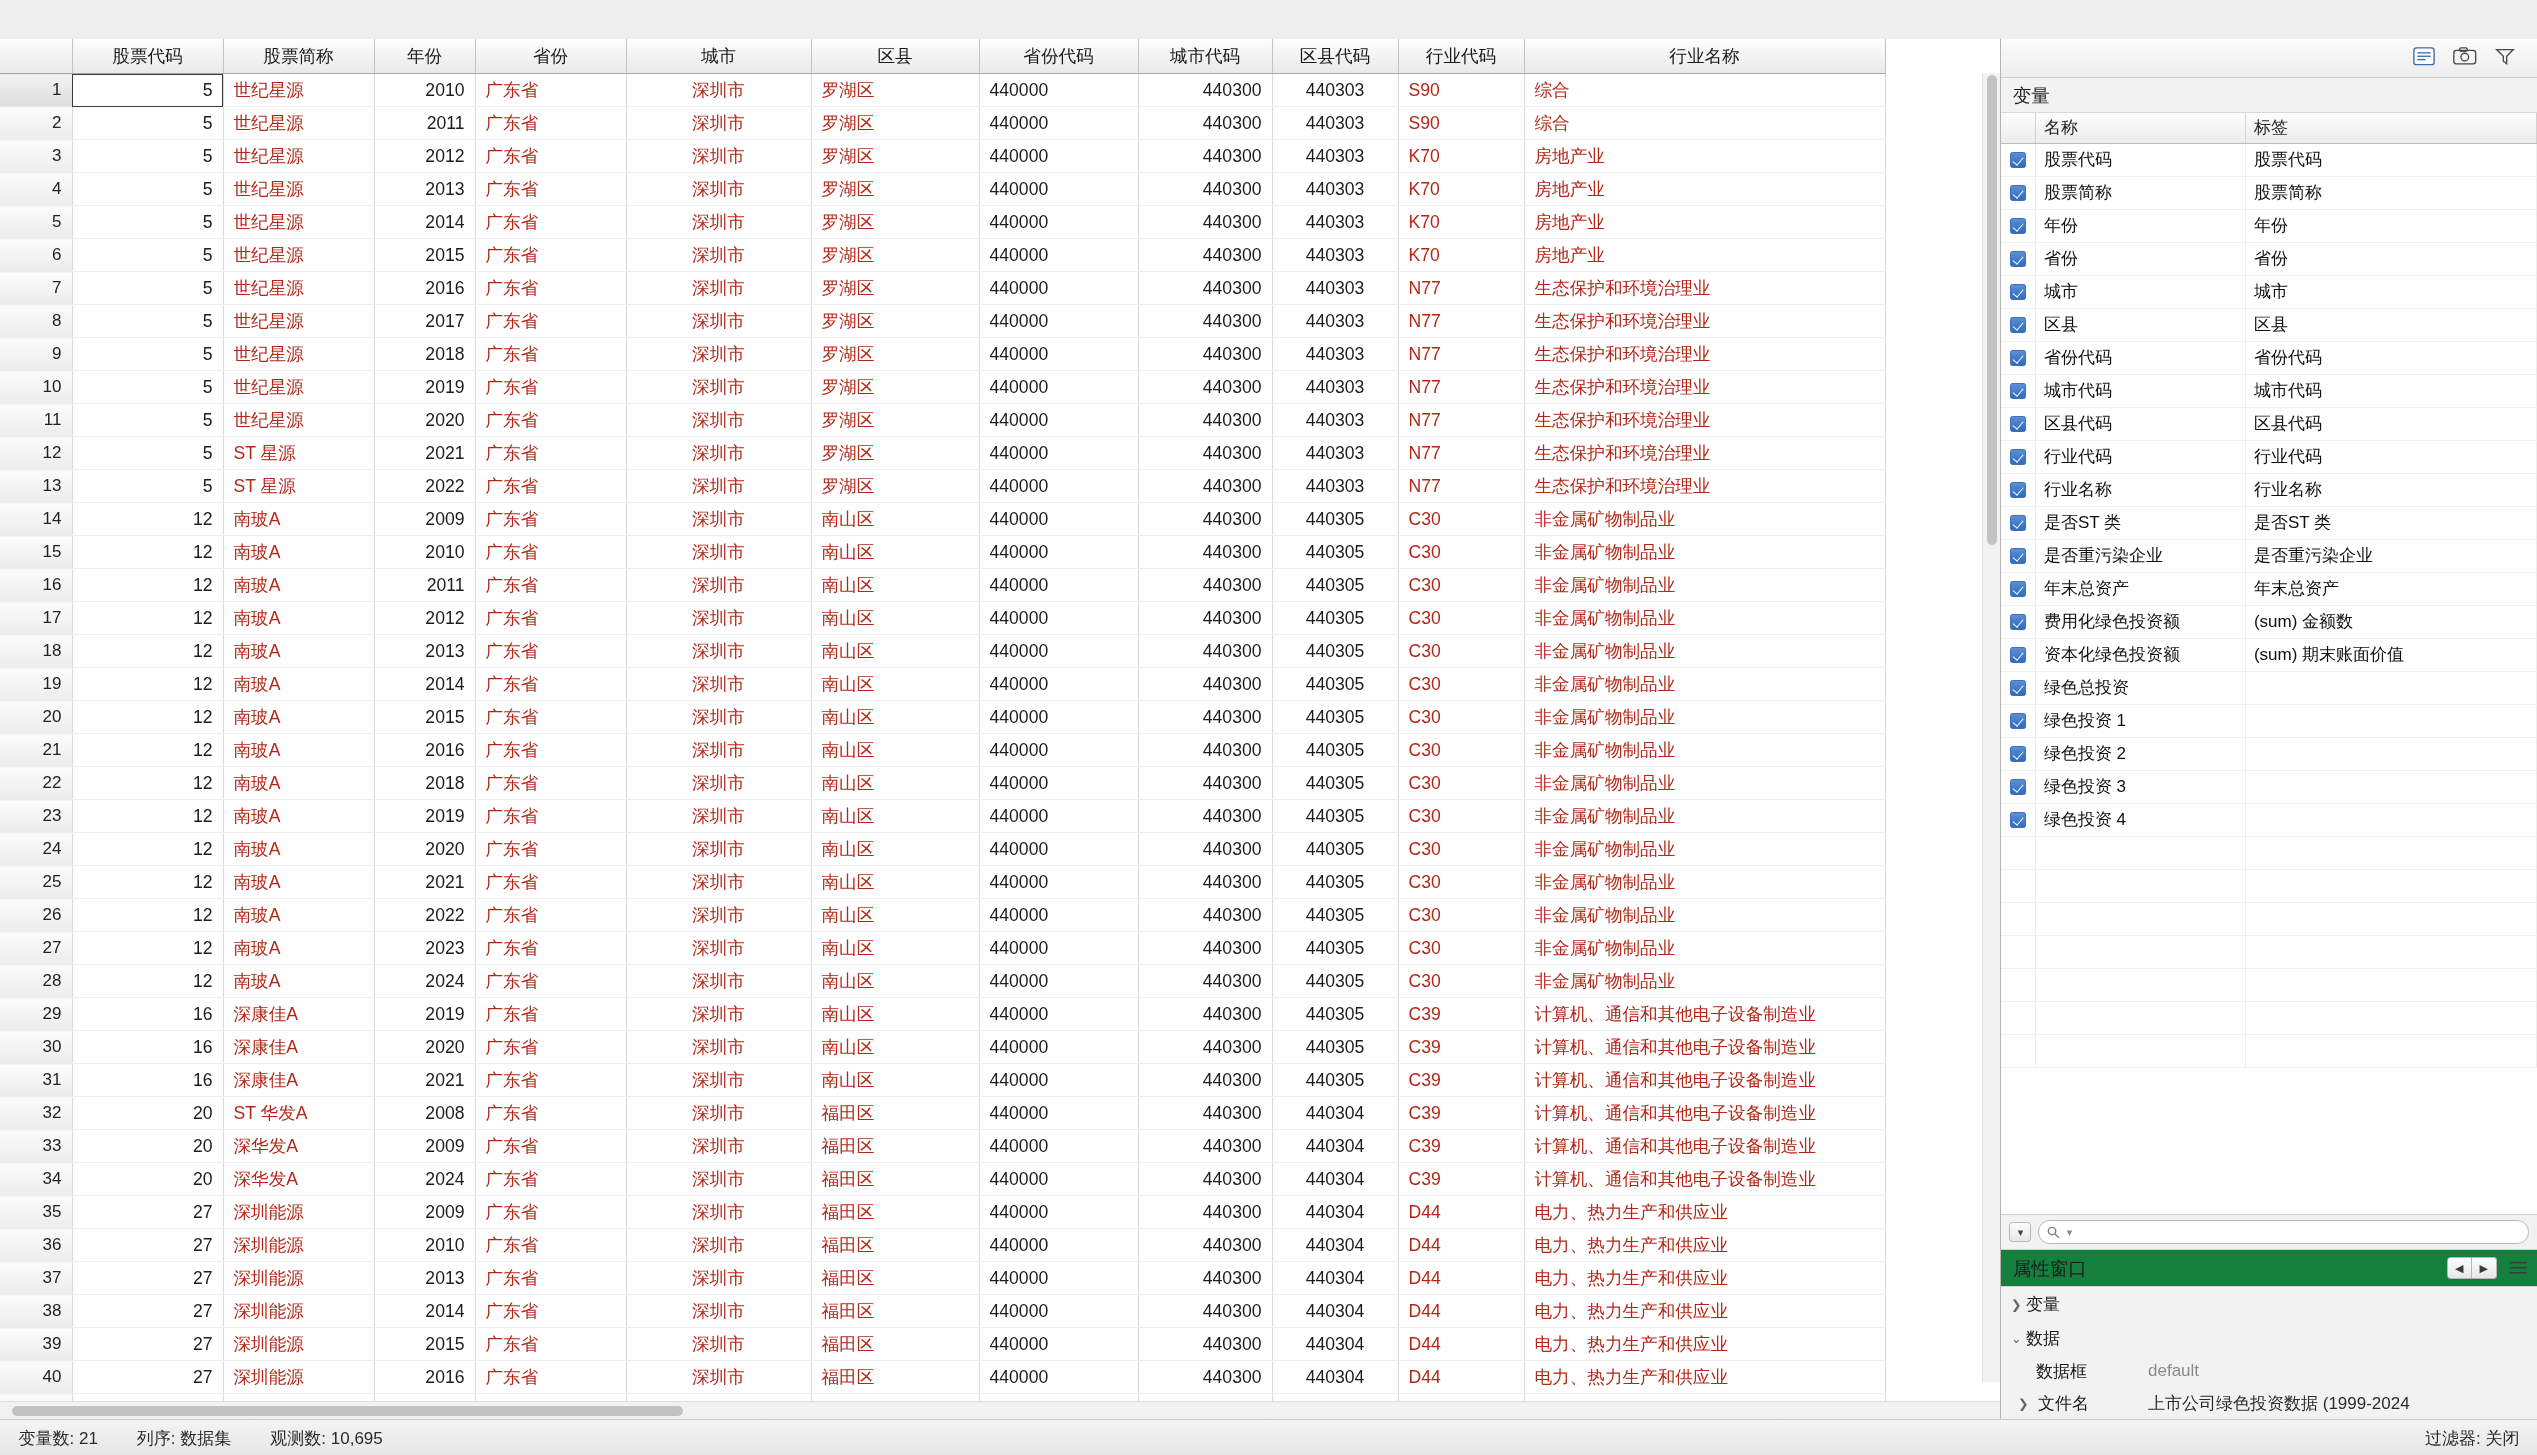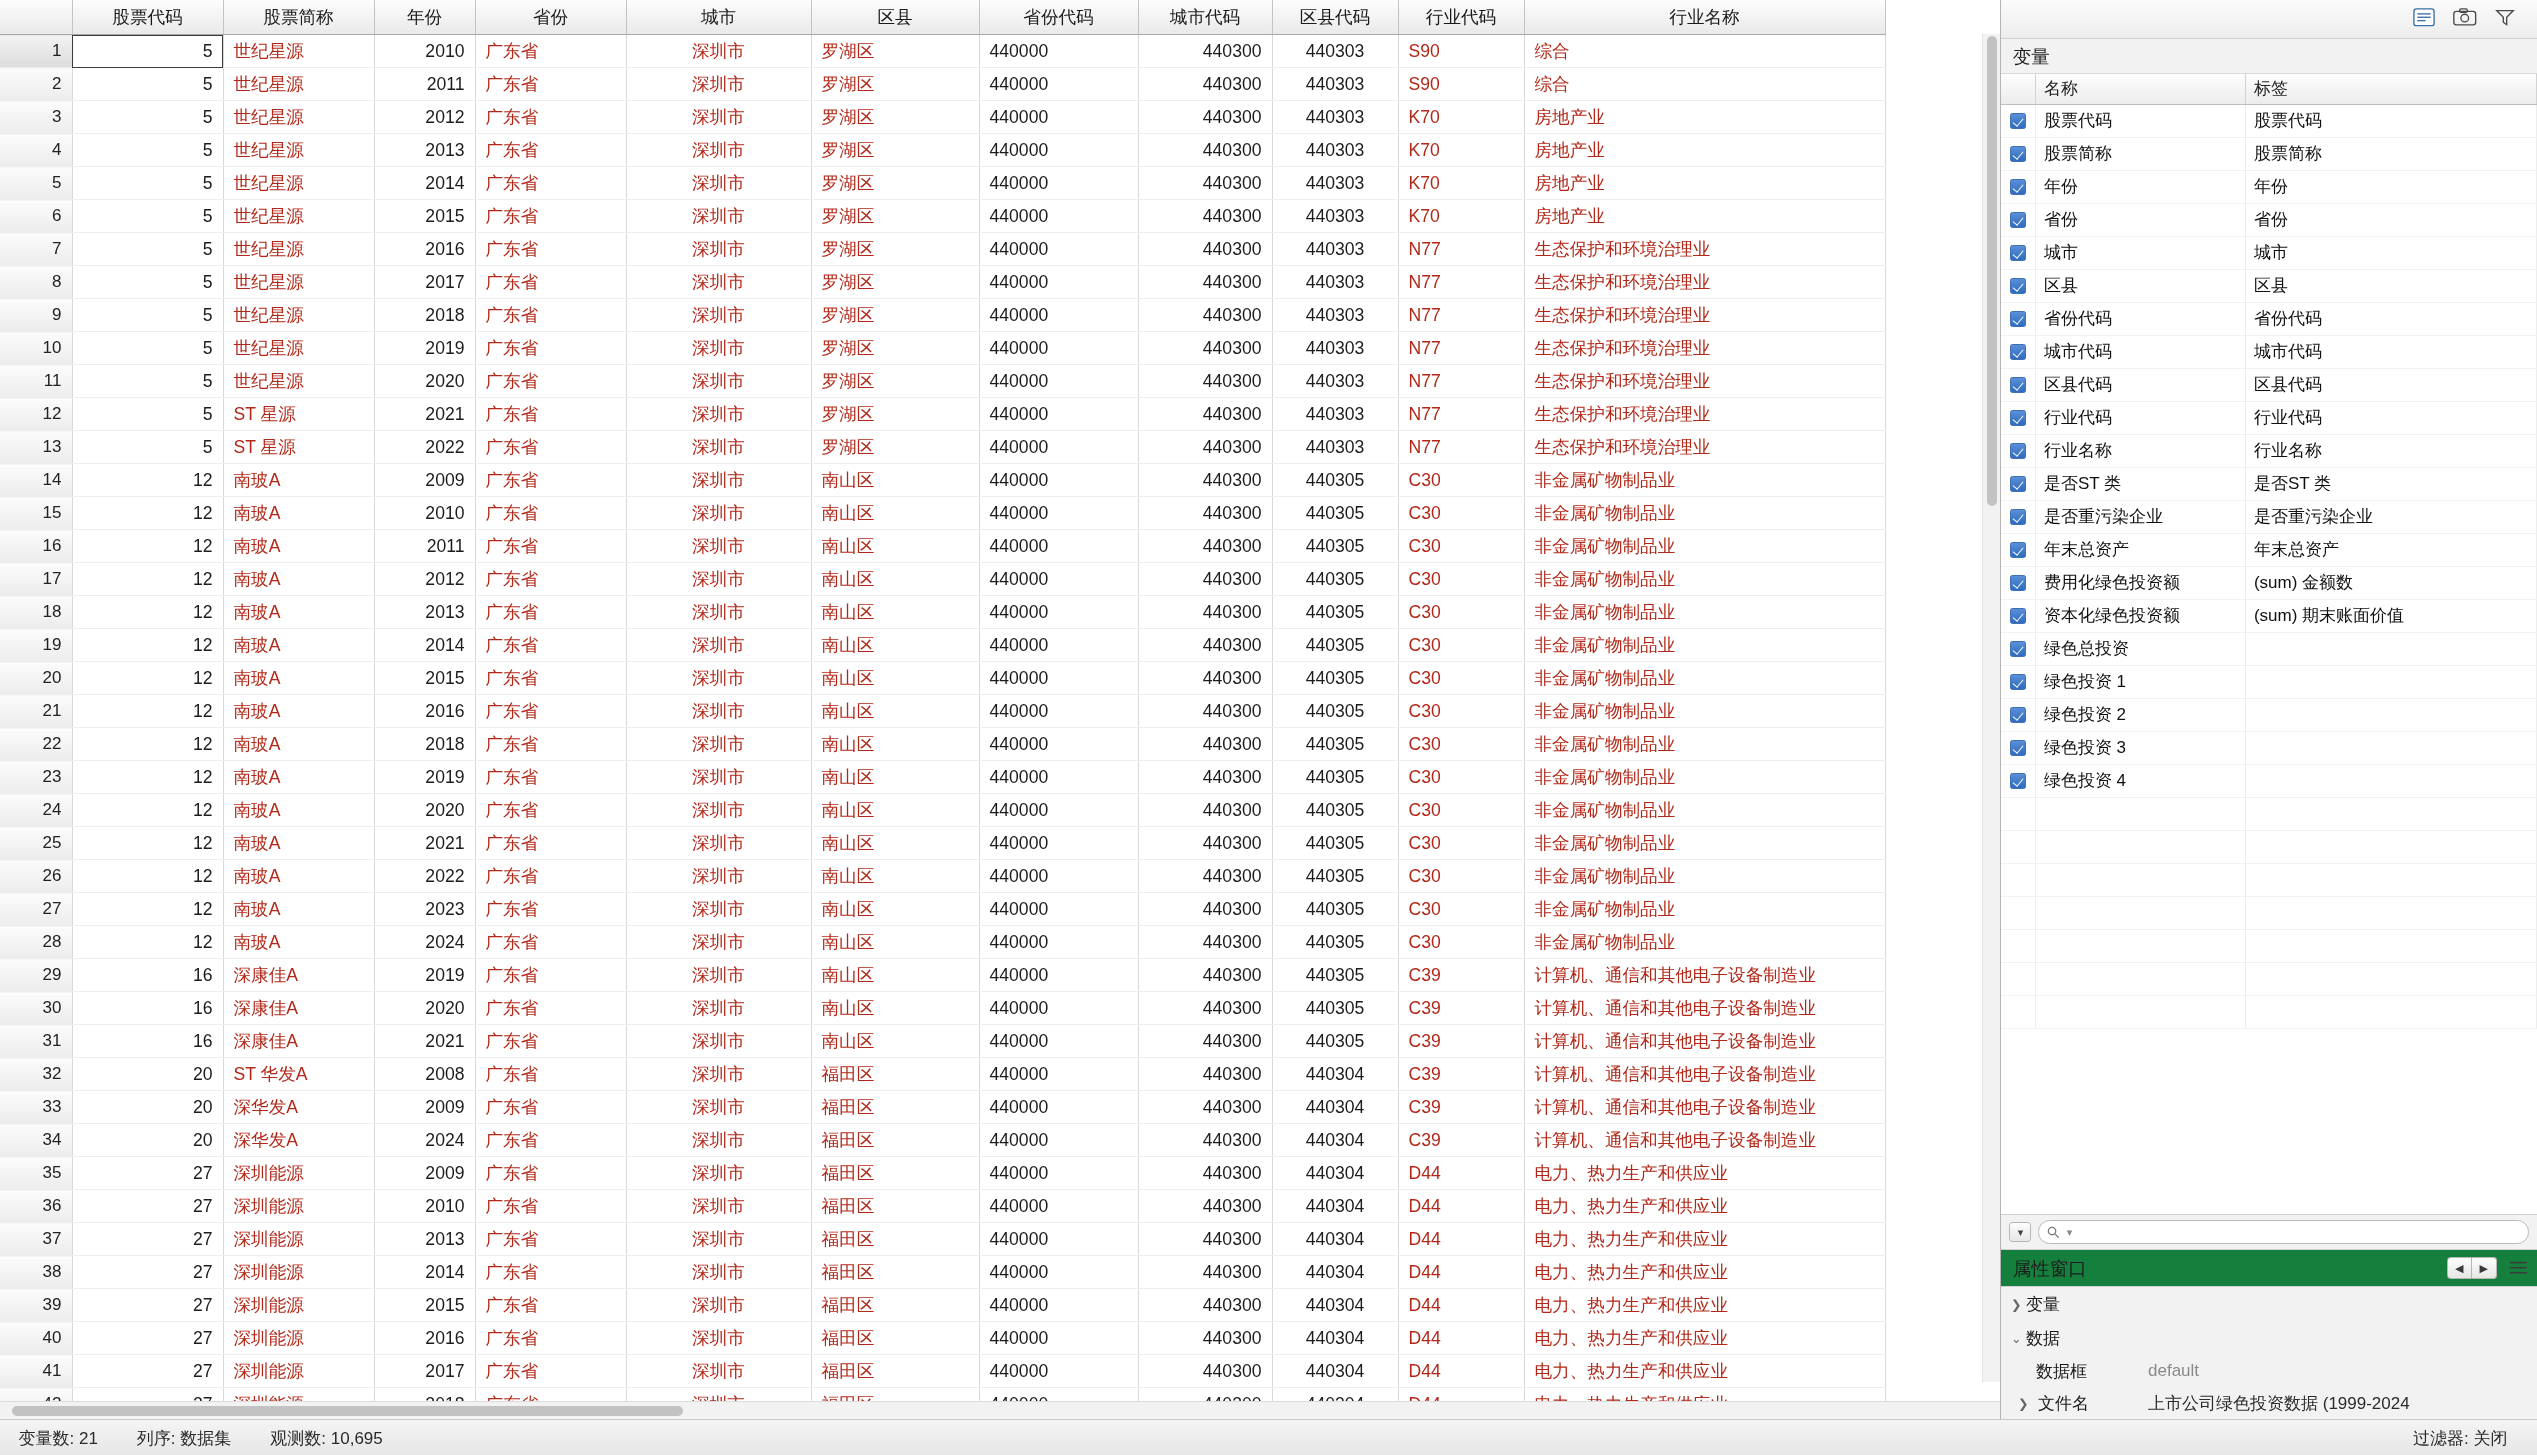--- a/index.html
+++ b/index.html
@@ -15,20 +15,21 @@
     width: 2538px;
     height: 1456px;
     display: flex;
     flex-direction: column;
     background: #efefef;
   }
   .body-row {
     display: flex;
     flex: 1 1 auto;
     min-height: 0;
+    margin-top: 39px;
   }
 
   
   .data-pane {
     position: relative;
     width: 2001px;
     background: #ffffff;
     display: flex;
     flex-direction: column;
     border-right: 0.8px solid #b4b4b4;
@@ -1186,16 +1187,16 @@
       </div>
 
     </div>
   </div>
 
   <div class="statusbar">
     <span class="grp">变量数: 21</span>
     <span class="grp">列序: 数据集</span>
     <span class="grp">观测数: 10,695</span>
     <span class="spacer"></span>
-    <span class="grp" style="margin-right:12px">过滤器: 关闭</span>
+    <span class="grp" style="margin-right:0">过滤器: 关闭</span>
   </div>
 </div>
 
 
 </body></html>

